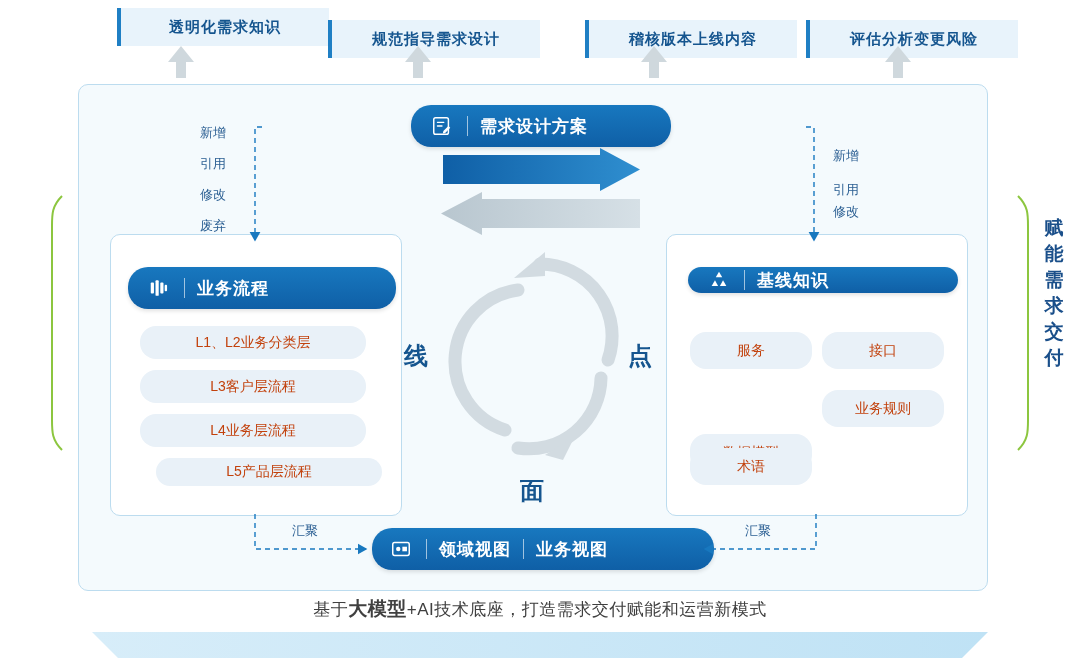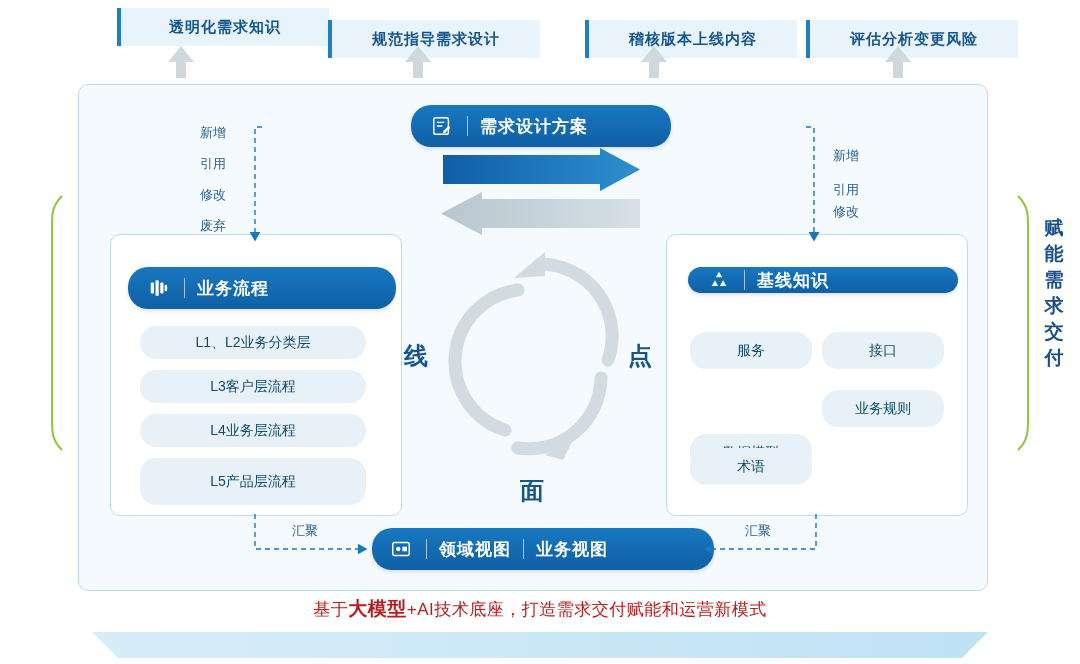--- a/index.html
+++ b/index.html
@@ -77,21 +77,21 @@
     border: 1px solid #bcdcef;
     border-radius: 10px;
   }
   .item-chip {
     position: absolute;
     background: #e9f1f8;
     border-radius: 16px;
     display: flex;
     align-items: center;
     justify-content: center;
-    color: #0c4a6e;
+    color: #c2410c;
     font-size: 14px;
   }
   
   .anno {
     position: absolute;
     font-size: 13px;
     color: #2b5f93;
     white-space: nowrap;
   }
   .side-label {
@@ -118,21 +118,21 @@
     white-space: nowrap;
   }
   .band-arrow-label.dark { color: #15558f; }
 
   .bottom-caption {
     position: absolute;
     left: 0; right: 0;
     top: 596px;
     text-align: center;
     font-size: 17px;
-    color: #b91c1c;
+    color: #404040;
     letter-spacing: 0.5px;
   }
   .bottom-caption b { font-size: 19px; }
   svg.overlay {
     position: absolute;
     left: 0; top: 0;
     width: 1080px; height: 664px;
     pointer-events: none;
   }
 </style>
@@ -202,21 +202,21 @@
 
   <div class="item-chip" style="left:140px; top:326px; width:226px; height:33px;">
     <span>L1、L2业务分类层</span>
   </div>
   <div class="item-chip" style="left:140px; top:370px; width:226px; height:33px;">
     <span>L3客户层流程</span>
   </div>
   <div class="item-chip" style="left:140px; top:414px; width:226px; height:33px;">
     <span>L4业务层流程</span>
   </div>
-  <div class="item-chip" style="left:140px; top:458px; width:226px; height:47px;text-align:right;">
+  <div class="item-chip" style="left:156px; top:458px; width:226px; height:28px;text-align:right;">
     <span>L5产品层流程</span>
   </div>
 
   <div class="sub-panel" style="left:666px; top:234px; width:300px; height:280px;"></div>
   <div class="pill" style="left:688px; top:267px; width:252px; height:26px; padding-left:18px;">
     <span class="icon">
       <svg width="22" height="22" viewBox="0 0 24 24">
         <path d="M12 3 L15.5 9 H8.5 Z" fill="#ffffff"></path>
         <path d="M4 18.5 L7.6 12.4 L11 18.5 Z" fill="#ffffff"></path>
         <path d="M20 18.5 L16.4 12.4 L13 18.5 Z" fill="#ffffff"></path>

